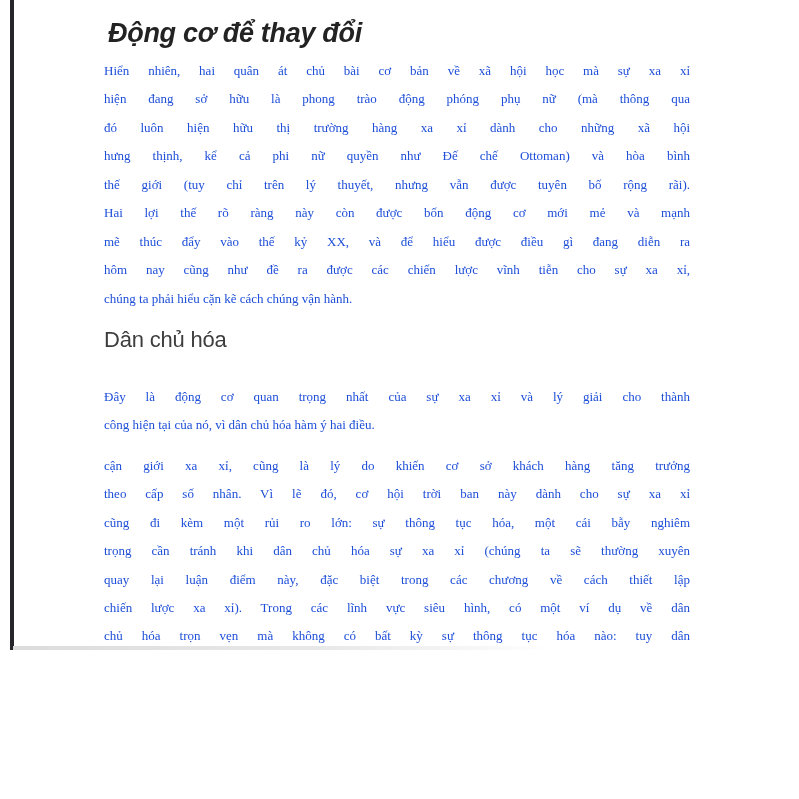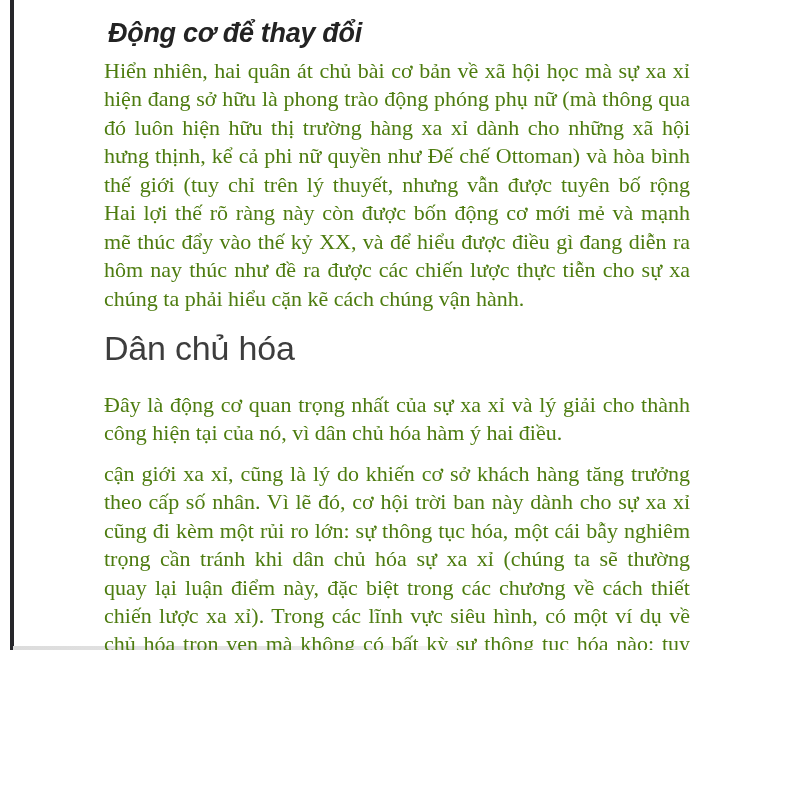--- a/index.html
+++ b/index.html
@@ -5,27 +5,27 @@
   html,body{margin:0;padding:0;background:#ffffff;}
   .page{position:relative;width:799px;height:650px;background:#ffffff;overflow:hidden;
         font-family:"Liberation Serif","DejaVu Serif",serif;}
   .edge-rule{position:absolute;left:10px;top:0;width:4px;height:796px;background:#26262a;}
   .bottom-strip{position:absolute;left:13px;bottom:0;height:4px;width:540px;
         background:linear-gradient(to right,#dcdcdc 0%,#e9e9e9 60%,rgba(255,255,255,0) 100%);}
   .content{position:absolute;left:104px;top:0;width:586px;}
   .heading{margin:16px 0 0 4px;font-family:"Liberation Sans",sans-serif;
         font-style:italic;font-weight:700;font-size:27px;line-height:34px;
         letter-spacing:-0.3px;color:#232323;}
-  .subheading{margin:20px 0 0 0;font-family:"Liberation Sans",sans-serif;
-        font-weight:400;font-size:34px;line-height:30px;color:#3d3d3d;letter-spacing:-0.2px;}
+  .subheading{margin:12px 0 0 0;font-family:"Liberation Sans",sans-serif;
+        font-weight:400;font-size:22px;line-height:30px;color:#3d3d3d;letter-spacing:-0.2px;}
   .para{margin:0;padding:0;}
   .para.p1{margin-top:7px;}
   .para.p2{margin-top:28px;}
   .para.p3{margin-top:12px;}
-  .line{font-size:22px;line-height:28.45px;height:28.45px;color:#4d7c0f;
+  .line{font-size:13px;line-height:28.45px;height:28.45px;color:#1d4ed8;
         text-align:justify;text-align-last:justify;overflow:hidden;}
   .line.end{text-align-last:left;}
   .line.indent{padding-left:76px;}
   .footer{margin-top:39px;text-align:right;padding-right:4px;color:#2a2a2a;
         font-family:"Liberation Sans",sans-serif;line-height:29px;}
   .footer .dash{font-weight:400;font-size:19px;margin-right:9px;}
   .footer .num{font-weight:700;font-size:20px;letter-spacing:0.5px;}
 </style>
 </head>
 <body>
@@ -39,21 +39,21 @@
     <h1 class="heading">Động cơ để thay đổi</h1>
 
     <div class="para p1">
       <div class="line">Hiển nhiên, hai quân át chủ bài cơ bản về xã hội học mà sự xa xỉ</div>
       <div class="line">hiện đang sở hữu là phong trào động phóng phụ nữ (mà thông qua</div>
       <div class="line">đó luôn hiện hữu thị trường hàng xa xỉ dành cho những xã hội</div>
       <div class="line">hưng thịnh, kể cả phi nữ quyền như Đế chế Ottoman) và hòa bình</div>
       <div class="line">thế giới (tuy chỉ trên lý thuyết, nhưng vẫn được tuyên bố rộng rãi).</div>
       <div class="line">Hai lợi thế rõ ràng này còn được bốn động cơ mới mẻ và mạnh</div>
       <div class="line">mẽ thúc đẩy vào thế kỷ XX, và để hiểu được điều gì đang diễn ra</div>
-      <div class="line">hôm nay thúc như đề ra được các chiến lược thực tiễn cho sự xa xỉ,</div>
+      <div class="line">hôm nay cũng như đề ra được các chiến lược vĩnh tiễn cho sự xa xỉ,</div>
       <div class="line end">chúng ta phải hiểu cặn kẽ cách chúng vận hành.</div>
     </div>
 
     <h2 class="subheading">Dân chủ hóa</h2>
 
     <div class="para p2">
       <div class="line">Đây là động cơ quan trọng nhất của sự xa xỉ và lý giải cho thành</div>
       <div class="line end">công hiện tại của nó, vì dân chủ hóa hàm ý hai điều.</div>
     </div>
 

